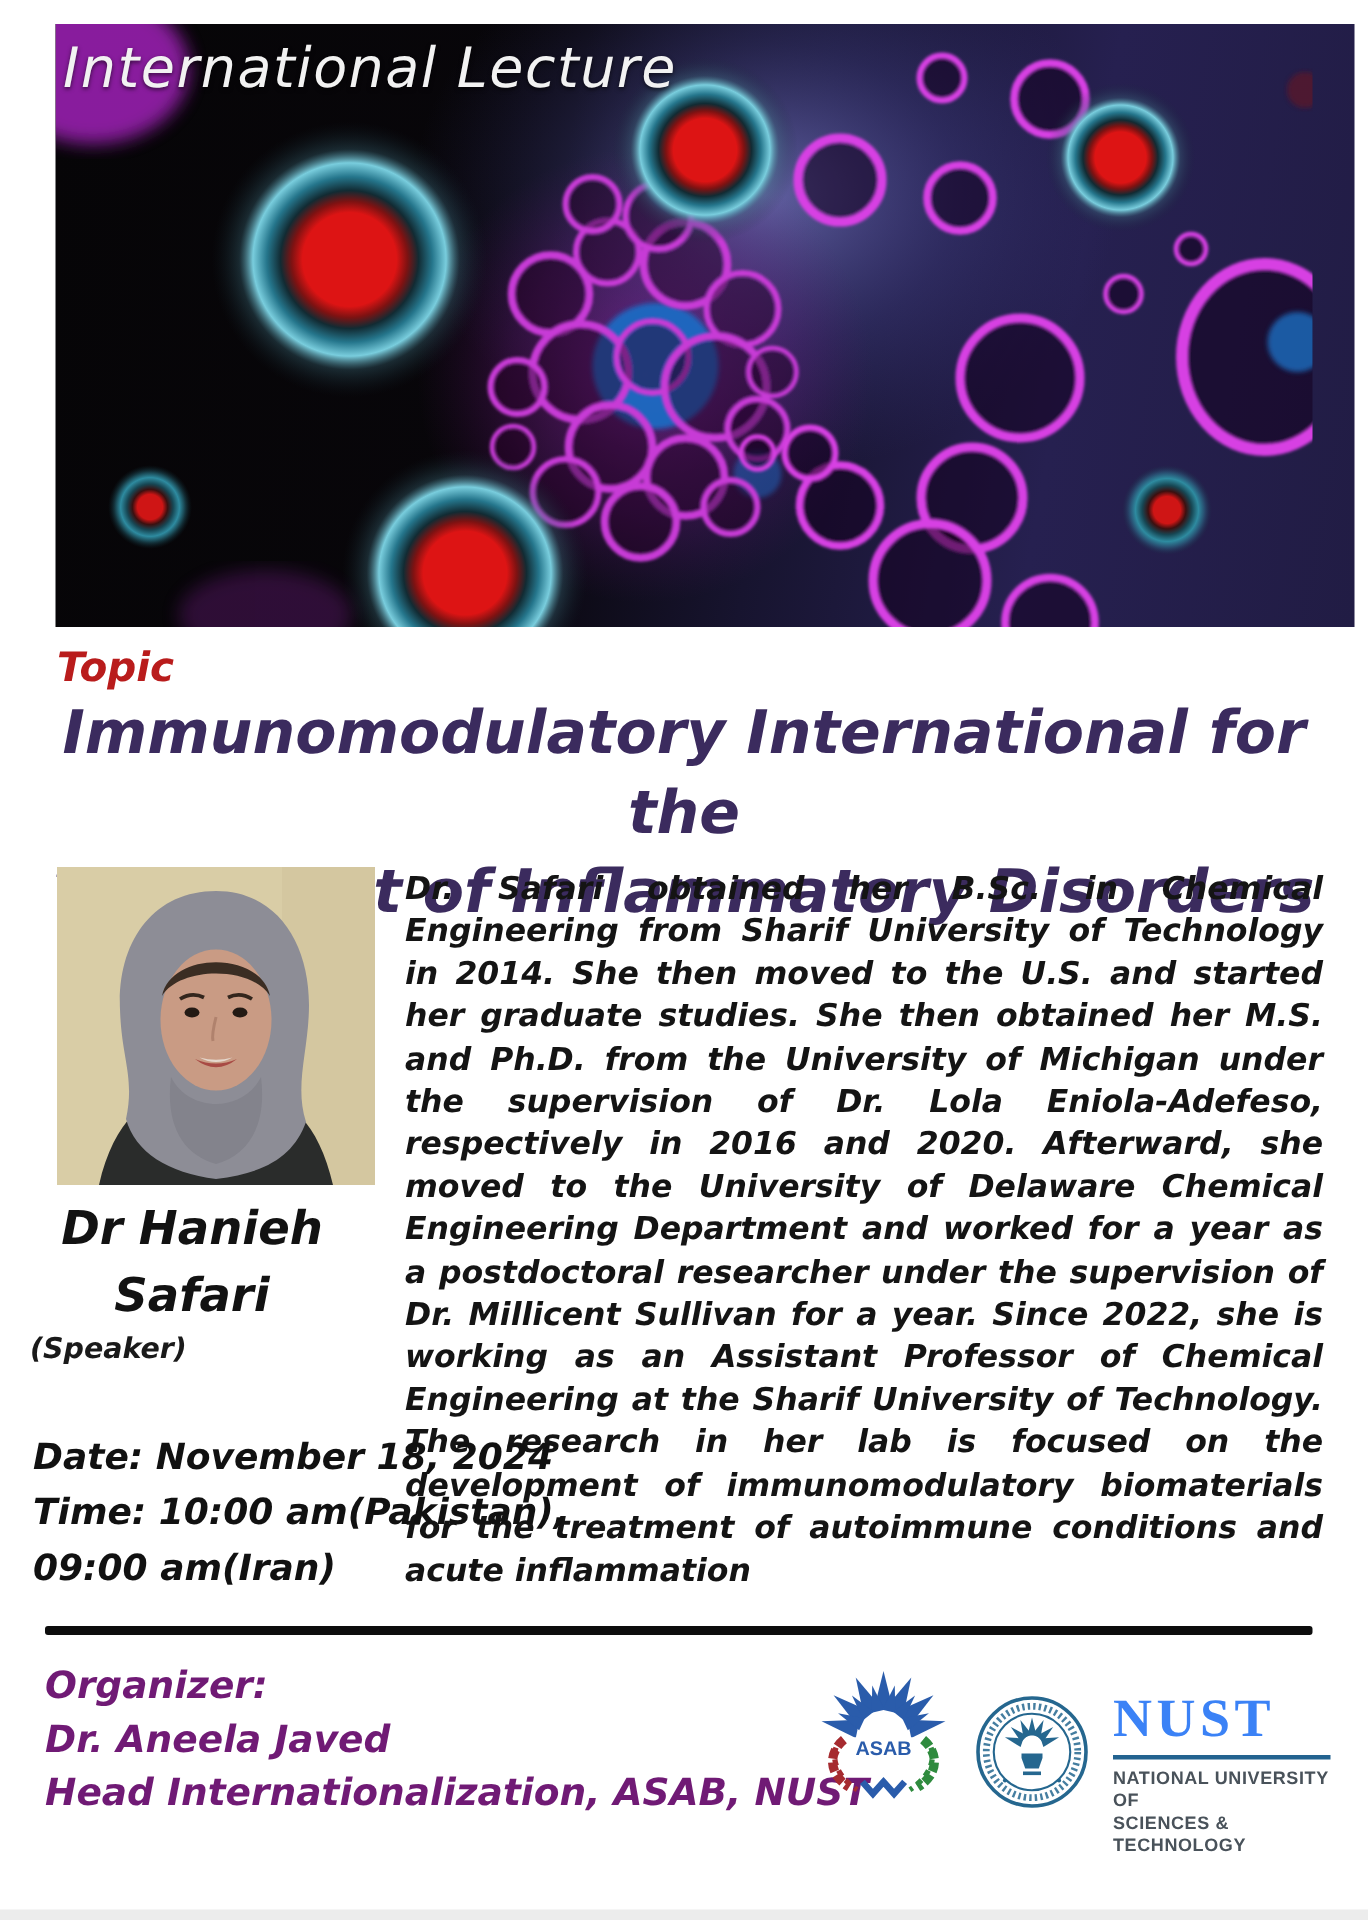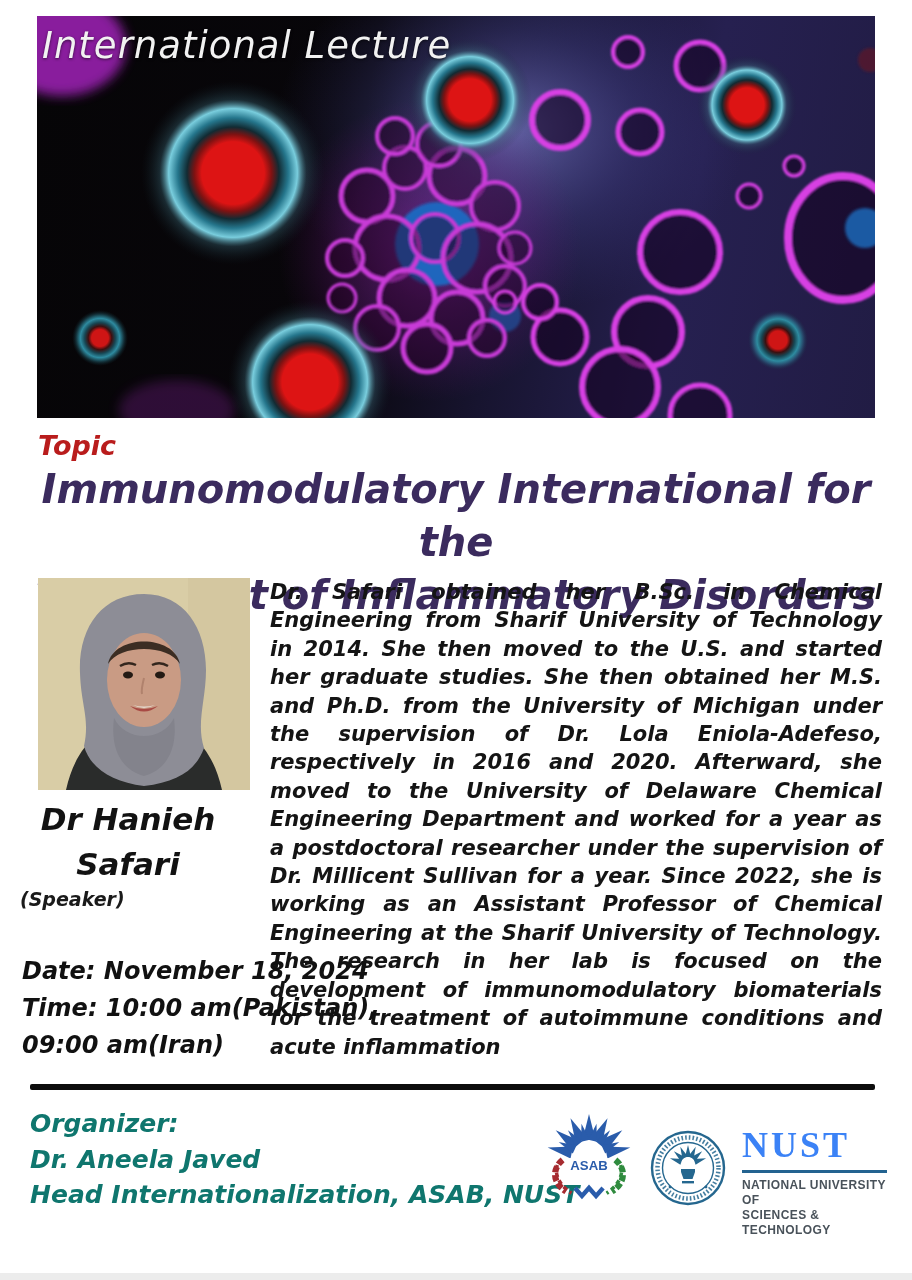--- a/index.html
+++ b/index.html
@@ -1,21 +1,21 @@
 <!DOCTYPE html>
 <html><head>
 <meta charset="utf-8">
 <style>
   html,body{margin:0;padding:0;}
   body{width:912px;height:1280px;background:#ffffff;font-family:"DejaVu Sans",sans-serif;overflow:hidden;}
   .page{position:relative;width:912px;height:1280px;background:#ffffff;}
 
   
   .hero{position:absolute;left:37px;top:16px;width:838px;height:402px;overflow:hidden;
-        background:linear-gradient(100deg,#060507 0%,#08060a 38%,#17142f 56%,#262050 76%,#211c44 100%);}
+        background:linear-gradient(100deg,#060507 0%,#08060a 38%,#17142f 56%,#262050 76%,#211c44 100%);padding-left:28px;}
   .hero svg{position:absolute;left:0;top:0;}
   .hero-title{position:absolute;left:5px;top:8px;font-size:37px;font-style:italic;font-weight:400;
         color:#f2f2f2;letter-spacing:1px;white-space:nowrap;text-shadow:0 1px 3px rgba(0,0,0,.6);}
 
   
   .topic-label{position:absolute;left:38px;top:430px;font-size:27px;font-weight:700;font-style:italic;color:#b91c1c;}
   .topic-title{position:absolute;left:20px;top:463px;width:872px;text-align:center;
         font-size:40px;font-weight:700;font-style:italic;color:#3b2b5e;line-height:53px;}
 
   
@@ -31,21 +31,21 @@
 
   
   .schedule{position:absolute;left:22px;top:953px;font-size:24px;font-weight:700;font-style:italic;
         color:#111;line-height:37px;}
 
   
   .divider{position:absolute;left:30px;top:1084px;width:845px;height:6px;background:#0d0d0d;border-radius:2px;}
 
   
   .organizer{position:absolute;left:30px;top:1106px;font-size:25px;font-weight:700;font-style:italic;
-        color:#0f766e;line-height:35.5px;}
+        color:#701a75;line-height:35.5px;}
 
   
   .asab-logo{position:absolute;left:545px;top:1112px;width:88px;height:92px;}
   .nust-seal{position:absolute;left:650px;top:1130px;width:76px;height:76px;}
   .nust-block{position:absolute;left:742px;top:1122px;width:148px;}
   .nust-word{font-family:"Liberation Serif",serif;font-size:36px;font-weight:700;color:#3b82f6;
         letter-spacing:3px;line-height:46px;}
   .nust-rule{width:145px;height:3px;background:#236390;margin:2px 0 5px 0;}
   .nust-sub{font-family:"Liberation Sans",sans-serif;font-size:12px;font-weight:700;color:#49525a;
         letter-spacing:0.4px;line-height:15px;}

